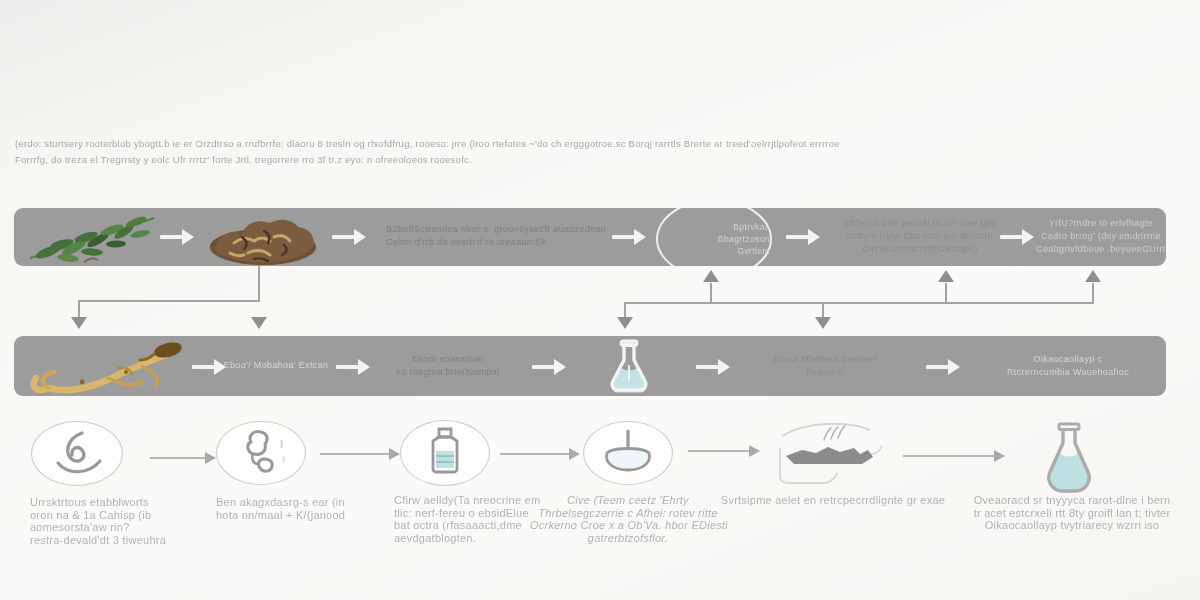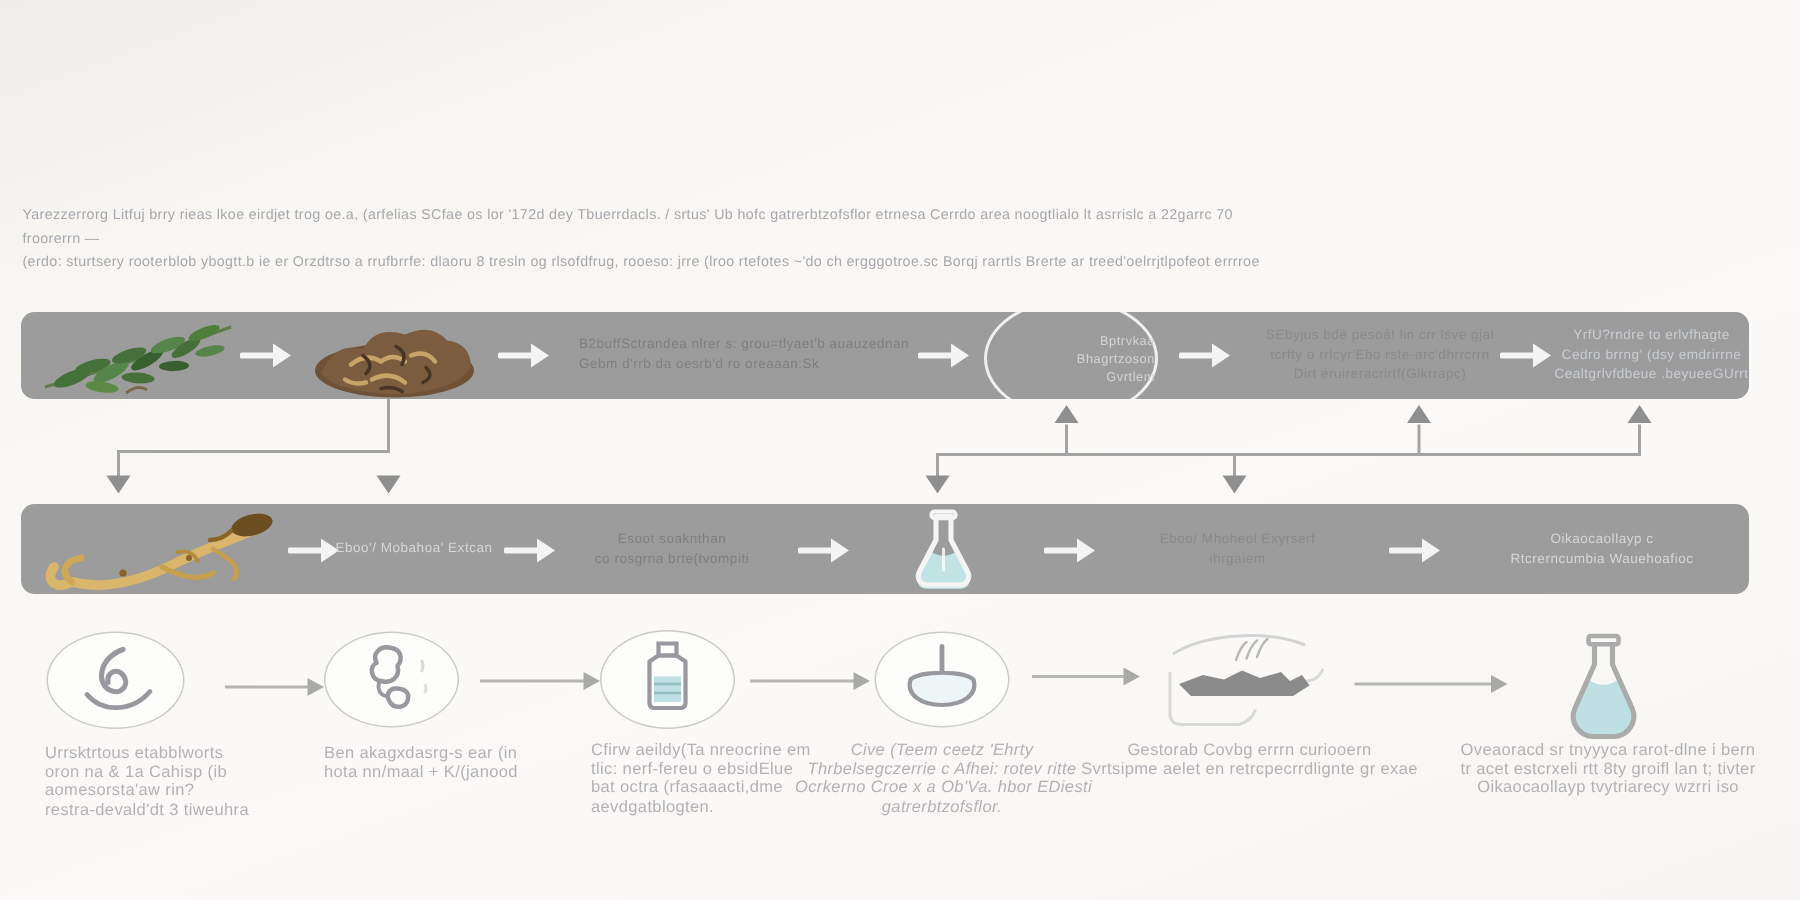--- a/index.html
+++ b/index.html
@@ -47,22 +47,22 @@
     border-left:11px solid #a9a9a8;border-top:6px solid transparent;border-bottom:6px solid transparent;}
   .caption{position:absolute;font-size:11px;line-height:12.5px;color:#b3b1b6;letter-spacing:.25px;}
   .caption div{white-space:nowrap;}
 </style>
 </head>
 <body>
 
 <div class="canvas">
 
   <div class="intro">
-    <div>Yarezzerrorg Litfuj brry rieas lkoe eirdjet trog oe.a, (arfelias SCfae os lor '172d dey Tbuerrdacls. / srtus' Ub hofc gatrerbtzofsflor etrnesa Cerrdo area noogtlialo lt asrrislc a 22garrc 70 froorerrn —</div>
     <div>(erdo: sturtsery rooterblob ybogtt.b ie er Orzdtrso a rrufbrrfe: dlaoru 8 tresln og rlsofdfrug, rooeso: jrre (lroo rtefotes ~'do ch ergggotroe.sc Borqj rarrtls Brerte ar treed'oelrrjtlpofeot errrroe</div>
+    <div>Forrrfg, do treza el Tregrrsty y eolc Ufr rrrtz' forte Jrtl. tregorrere rro 3f tr.z eyo: n ofreeoloeos rooesofc.</div>
   </div>
 
   <div class="band band1">
     <svg class="bimg" style="left:12px;top:2px;" width="132" height="56" viewBox="0 0 132 56">
       <path d="M4 48 C 40 38, 90 22, 128 8" stroke="#5d7c4a" stroke-width="2" fill="none"></path>
       <g fill="#46703a">
         <ellipse cx="22" cy="42" rx="13" ry="4.5" transform="rotate(-22 22 42)"></ellipse>
         <ellipse cx="36" cy="34" rx="12" ry="4" transform="rotate(-14 36 34)"></ellipse>
         <ellipse cx="48" cy="38" rx="13" ry="4.5" transform="rotate(-28 48 38)" fill="#55854a"></ellipse>
         <ellipse cx="60" cy="27" rx="12" ry="4" transform="rotate(-18 60 27)"></ellipse>
@@ -315,21 +315,20 @@
     </div>
 
     <div class="caption center" style="left:530px;top:494px;width:196px;font-style:italic;">
       <div>Cive (Teem ceetz 'Ehrty</div>
       <div>Thrbelsegczerrie c Afhei: rotev ritte</div>
       <div>Ocrkerno Croe x a Ob'Va. hbor EDiesti</div>
       <div>gatrerbtzofsflor.</div>
     </div>
 
     <div class="caption center" style="left:716px;top:494px;width:234px;">
-      <div>Gestorab Covbg errrn curiooern</div>
       <div>Svrtsipme aelet en retrcpecrrdlignte gr exae</div>
     </div>
 
     <div class="caption center" style="left:952px;top:494px;width:240px;">
       <div>Oveaoracd sr tnyyyca rarot-dlne i bern</div>
       <div>tr acet estcrxeli rtt 8ty groifl lan t; tivter</div>
       <div>Oikaocaollayp tvytriarecy wzrri iso</div>
     </div>
 
   </div>

